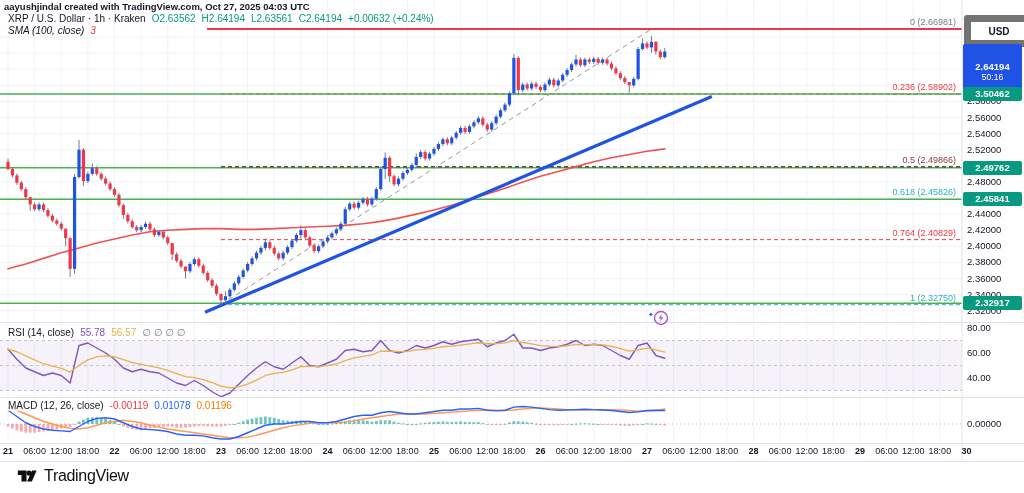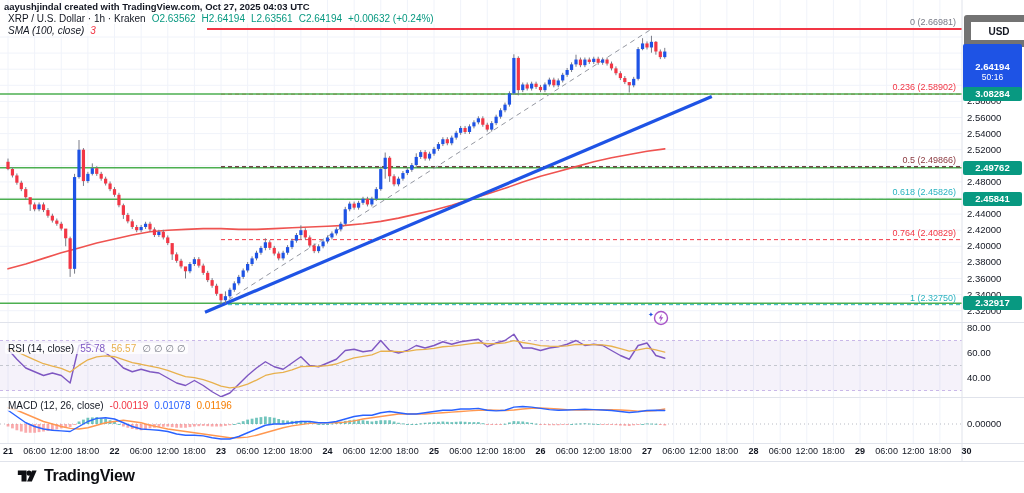--- a/index.html
+++ b/index.html
@@ -13,31 +13,31 @@
   #legend-main{left:5px;top:13px;}
   #legend-sma{left:5px;top:25px;font-style:italic;}
   .lg-dark{color:#131722;}
   .lg-green{color:#089981;}
   .lg-red{color:#f23645;}
   .lg-purple{color:#7e57c2;}
   .lg-yellow{color:#e8b14d;}
   .lg-gray{color:#787b86;}
   .lg-blue{color:#2962ff;}
   .lg-orange{color:#f57c00;}
-  #legend-rsi{left:5px;top:327px;margin-top:16px;}
+  #legend-rsi{left:5px;top:327px;}
   #legend-macd{left:5px;top:400px;}
   #usd-button{left:964px;top:15px;width:56px;height:18px;border:7px solid #737373;border-radius:3px;
               background:#fff;font-size:10px;font-weight:700;display:flex;align-items:center;justify-content:center;color:#131722;}
   #scale-badges{left:963px;top:0;width:61px;height:462px;pointer-events:none;}
   .badge{position:absolute;left:0;width:59px;text-align:center;color:#fff;border-radius:2px;
          font-size:9.5px;font-weight:700;}
   .badge .cd{font-size:8.5px;font-weight:400;}
   #marker-icon{width:22px;height:20px;}
   #tv-logo{left:16px;top:465px;display:flex;align-items:center;gap:6px;}
-  #tv-logo .logo-text{font-size:16px;font-weight:700;letter-spacing:-0.3px;color:#0e0f13;}
+  #tv-logo .logo-text{font-size:16px;font-weight:400;letter-spacing:-0.3px;color:#0e0f13;}
 </style>
 </head>
 <body>
 
 <div id="app">
 
   <svg id="chart-svg" width="1024" height="493">
       <line x1="8" y1="0" x2="8" y2="443.5" stroke="#f0f3fa" stroke-width="1"></line>
       <line x1="34.625" y1="0" x2="34.625" y2="443.5" stroke="#f0f3fa" stroke-width="1"></line>
       <line x1="61.25" y1="0" x2="61.25" y2="443.5" stroke="#f0f3fa" stroke-width="1"></line>
@@ -661,21 +661,21 @@
     <span class="lg-orange">0.01196</span>
   </div>
 
   <div class="overlay" id="usd-button">USD</div>
 
   <div class="overlay" id="scale-badges">
       <div class="badge" style="top: 43.5383px; background: rgb(30, 83, 229); padding: 17px 0px;">
         <div>2.64194</div>
         <div class="cd">50:16</div>
       </div>
-      <div class="badge" style="top: 87.0584px; background: rgb(8, 153, 129); line-height: 14px; height: 14px;">3.08284</div>
+      <div class="badge" style="top: 87.0584px; background: rgb(8, 153, 129); line-height: 14px; height: 14px;">3.50462</div>
       <div class="badge" style="top: 160.716px; background: rgb(8, 153, 129); line-height: 14px; height: 14px;">2.49762</div>
       <div class="badge" style="top: 192.28px; background: rgb(8, 153, 129); line-height: 14px; height: 14px;">2.45841</div>
       <div class="badge" style="top: 296.318px; background: rgb(8, 153, 129); line-height: 14px; height: 14px;">2.32917</div>
     </div>
 
   <div class="overlay" id="marker-wrap" style="left:648px;top:308px;">
     <svg id="marker-icon" viewBox="0 0 22 20">
       <text x="0" y="9" font-size="7" fill="#1e53e5">✦</text>
       <circle cx="13" cy="10" r="6.5" fill="none" stroke="#a855c8" stroke-width="1.4"></circle>
       <path d="M13.8 5.8 L10.8 10.6 L12.8 10.6 L11.8 14.2 L15.2 9.2 L13.2 9.2 Z" fill="#a855c8"></path>

